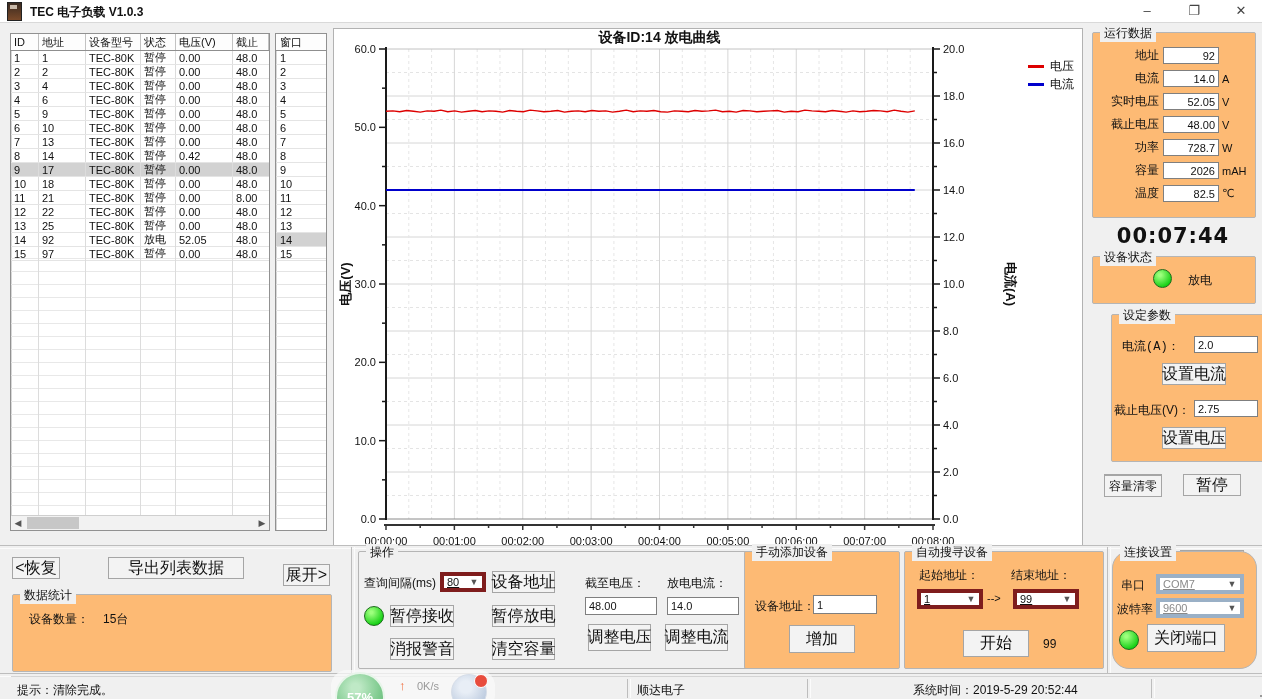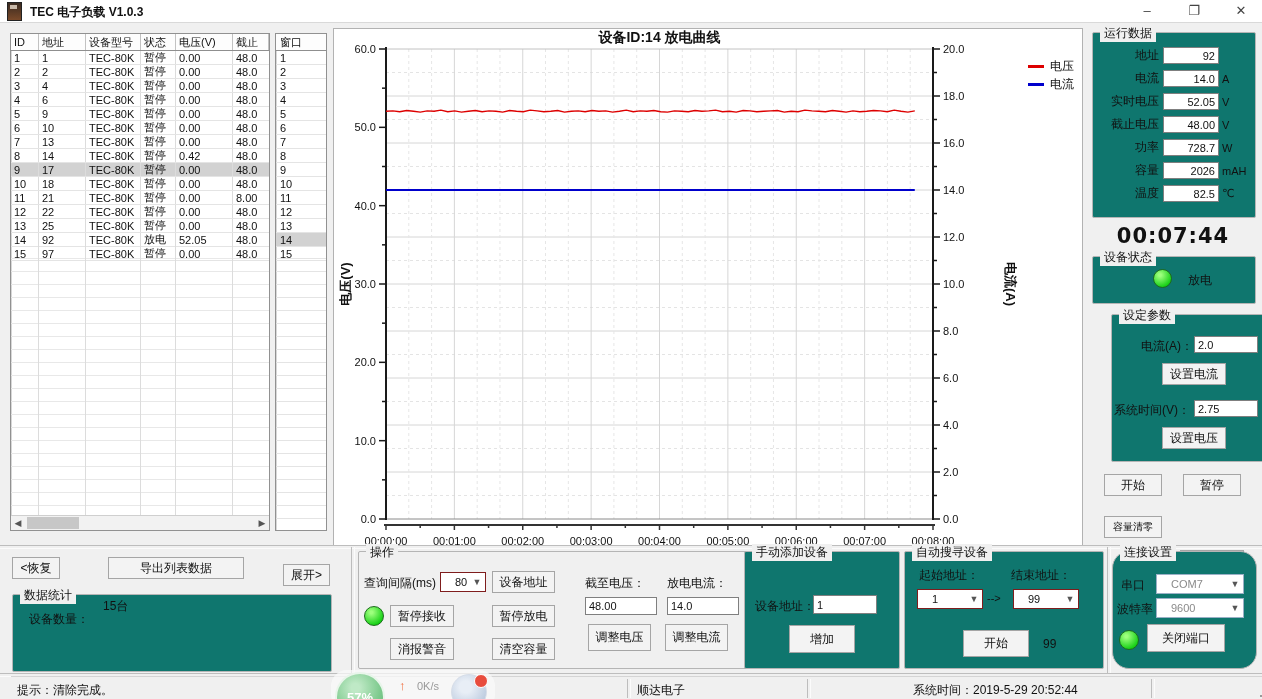--- a/index.html
+++ b/index.html
@@ -37,26 +37,26 @@
   
   .hscroll{position:absolute;left:0;right:0;bottom:0;height:14px;background:#f2f2f2;border-top:1px solid #cfcfcf;}
   .harrow{position:absolute;top:0;width:14px;height:14px;color:#555;font-size:9px;line-height:14px;text-align:center;}
   .hthumb{position:absolute;top:1px;height:12px;background:#c7c7c7;}
   
   .chart-panel{position:absolute;left:333px;top:28px;width:748px;height:516px;background:#fff;border:1px solid #b2b2b2;}
   .legend{position:absolute;left:694px;top:28px;font-size:12px;}
   .legend-item{display:flex;align-items:center;height:18px;}
   .legend-swatch{width:16px;height:3px;margin-right:6px;}
   
-  .groupbox{position:absolute;border:1px solid #b5b5b5;border-radius:2px;background:#0f766e;}
+  .groupbox{position:absolute;border:1px solid #b5b5b5;border-radius:2px;background:#fdba74;}
   .gb-title{position:absolute;top:-8px;left:7px;background:#f0f0f0;padding:0 4px;font-size:12px;white-space:nowrap;}
-  .btn{position:absolute;display:flex;align-items:center;justify-content:center;background:#f3f3f3;border:1px solid #a5a5a5;font-size:12px;white-space:nowrap;box-sizing:border-box;}
+  .btn{position:absolute;display:flex;align-items:center;justify-content:center;background:#f3f3f3;border:1px solid #a5a5a5;font-size:16px;white-space:nowrap;box-sizing:border-box;}
   .field{position:absolute;background:#fff;border:1px solid #7f7f7f;font-size:11px;display:flex;align-items:center;padding:0 3px;box-sizing:border-box;white-space:nowrap;}
   .lbl{position:absolute;font-size:12px;white-space:nowrap;}
-  .dd{position:absolute;background:#fff;border:1px solid #7f1d1d;font-size:11px;display:flex;align-items:center;padding-left:14px;box-sizing:border-box;}
+  .dd{position:absolute;background:#fff;border:4px solid #7f1d1d;font-size:11px;display:flex;align-items:center;padding-left:3px;box-sizing:border-box;text-decoration:underline;}
   .dd .arrow{position:absolute;right:2px;top:0;bottom:0;width:12px;display:flex;align-items:center;justify-content:center;color:#555;font-size:9px;}
   .dd.disabled{color:#8a8a8a;border-color:#9ab0c6;}
   .light{position:absolute;border-radius:50%;background:radial-gradient(circle at 35% 30%,#9dff7d 8%,#14cf14 75%);border:1px solid #1d6b1d;box-sizing:border-box;}
   
   .rd-rows{position:absolute;left:4px;top:14px;right:2px;}
   .rd-row{display:flex;align-items:center;height:17px;margin-bottom:6px;}
   .rd-label{width:62px;text-align:right;margin-right:4px;font-size:12px;white-space:nowrap;}
   .rd-input{width:56px;height:17px;background:#fff;border:1px solid #7f7f7f;display:flex;align-items:center;justify-content:flex-end;padding-right:3px;font-size:11px;box-sizing:border-box;}
   .rd-unit{width:26px;margin-left:3px;font-size:11px;}
   .timer{position:absolute;left:1092px;top:224px;width:162px;text-align:center;font-size:21px;font-weight:bold;font-family:"DejaVu Sans",sans-serif;letter-spacing:1px;}
@@ -445,45 +445,45 @@
 <div class="timer">00:07:44</div>
 
 <div class="groupbox" style="left:1092px;top:256px;width:162px;height:46px;">
   <div class="gb-title">设备状态</div>
   <div class="light" style="left:60px;top:12px;width:19px;height:19px;"></div>
   <div class="lbl" style="left:95px;top:15px;">放电</div>
 </div>
 
 <div class="groupbox" style="left:1092px;top:314px;width:162px;height:146px;margin-left:19px;">
   <div class="gb-title">设定参数</div>
-  <div class="lbl" style="left:29px;top:23px;">电流(A)：</div>
+  <div class="lbl" style="left:10px;top:23px;font-family:Liberation Mono, monospace;">电流(A)：</div>
   <div class="field" style="left:82px;top:21px;width:64px;height:17px;">2.0</div>
   <div class="btn" style="left:50px;top:48px;width:64px;height:22px;">设置电流</div>
-  <div class="lbl" style="left:2px;top:87px;">系统时间(V)：</div>
+  <div class="lbl" style="left:2px;top:87px;">截止电压(V)：</div>
   <div class="field" style="left:82px;top:85px;width:64px;height:17px;">2.75</div>
   <div class="btn" style="left:50px;top:112px;width:64px;height:22px;">设置电压</div>
 </div>
 
 <div class="btn" style="left:1104px;top:474px;width:58px;height:22px;">开始</div>
 <div class="btn" style="left:1183px;top:474px;width:58px;height:22px;">暂停</div>
-<div class="btn" style="left:1104px;top:516px;width:58px;height:22px;font-size:10px;">容量清零</div>
+<div class="btn" style="left:1104px;top:475px;width:58px;height:22px;font-size:12px;">容量清零</div>
 <div class="btn" style="left:1180px;top:504px;width:64px;height:30px;font-size:13px;margin-top:46px;">清除曲线</div>
 
 <div class="hdiv" style="top:545px;"></div>
 <div class="hdiv" style="top:673px;"></div>
 <div class="vdiv" style="left:351px;top:547px;height:126px;"></div>
 <div class="vdiv" style="left:1107px;top:547px;height:126px;"></div>
 
 <div class="btn" style="left:12px;top:557px;width:48px;height:22px;">&lt;恢复</div>
 <div class="btn" style="left:108px;top:557px;width:136px;height:22px;">导出列表数据</div>
 <div class="btn" style="left:283px;top:557px;width:47px;height:22px;margin-top:7px;">展开&gt;</div>
 <div class="groupbox" style="left:12px;top:594px;width:318px;height:76px;">
   <div class="gb-title">数据统计</div>
   <div class="lbl" style="left:16px;top:16px;">设备数量：</div>
-  <div class="lbl" style="left:90px;top:3px;">15台</div>
+  <div class="lbl" style="left:90px;top:16px;">15台</div>
 </div>
 
 <div class="groupbox" style="left:358px;top:551px;width:376px;height:116px;background:#f0f0f0;padding-left:28px;">
   <div class="gb-title">操作</div>
 </div>
 <div class="lbl" style="left:364px;top:575px;">查询间隔(ms)：</div>
 <div class="dd" style="left:440px;top:572px;width:46px;height:20px;">
     <span>80</span>
     <span class="arrow">▼</span>
   </div>

